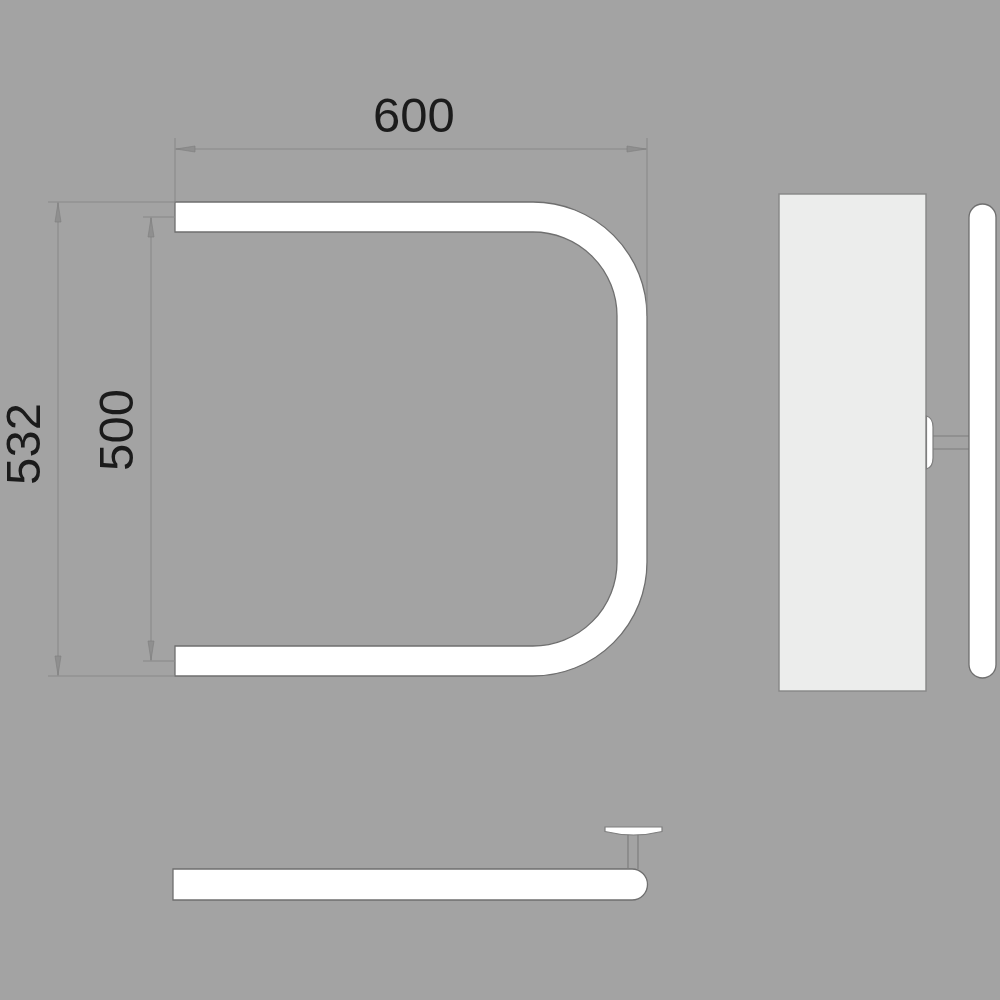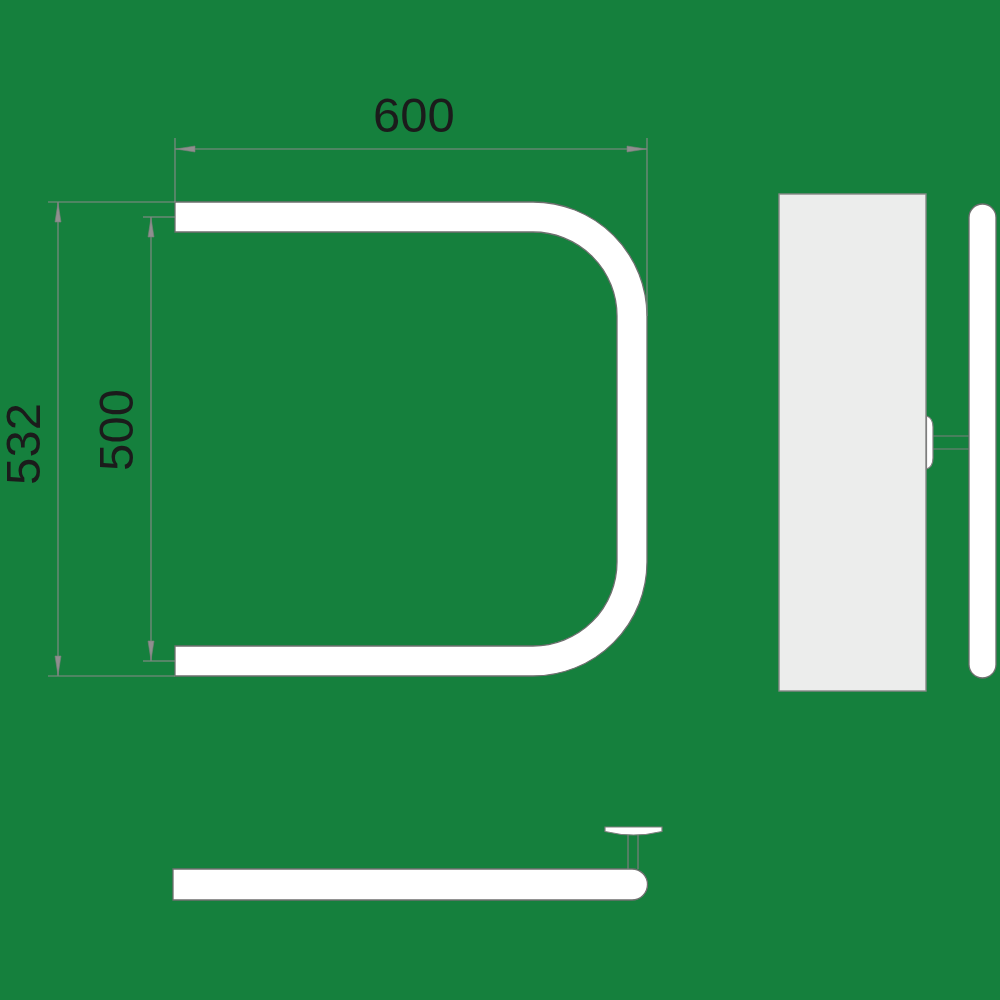--- a/index.html
+++ b/index.html
@@ -5,21 +5,21 @@
   html, body {
     margin: 0;
     padding: 0;
     background: #ffffff;
     font-family: "Liberation Sans", sans-serif;
   }
   .canvas {
     position: relative;
     width: 1000px;
     height: 1000px;
-    background: #15803d;
+    background: #a3a3a3;
     overflow: hidden;
   }
   svg { display: block; }
   .thin  { stroke: #7e7e7e; stroke-width: 1.2; fill: none; }
   .tube  { stroke: #6f6f6f; stroke-width: 1.3; fill: #ffffff; }
   .ext   { stroke: #8a8a8a; stroke-width: 1.1; fill: none; }
   .arrow { fill: #8f8f8f; stroke: #7e7e7e; stroke-width: 0.6; }
   .wall  { fill: #ecedec; stroke: #878787; stroke-width: 1.4; }
   .whitefill { fill: #ffffff; stroke: #7e7e7e; stroke-width: 1.2; }
   .dimtext {

